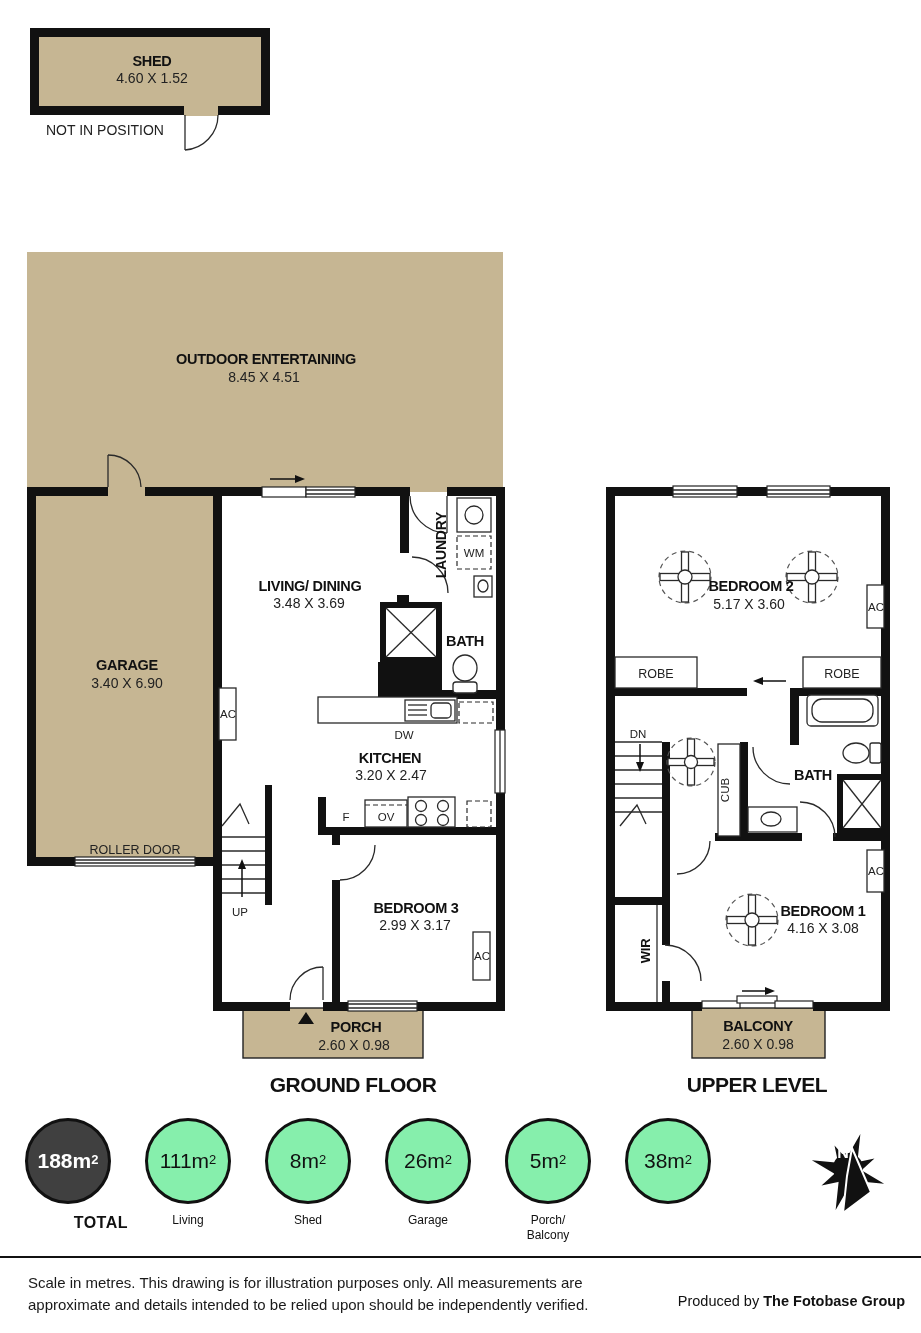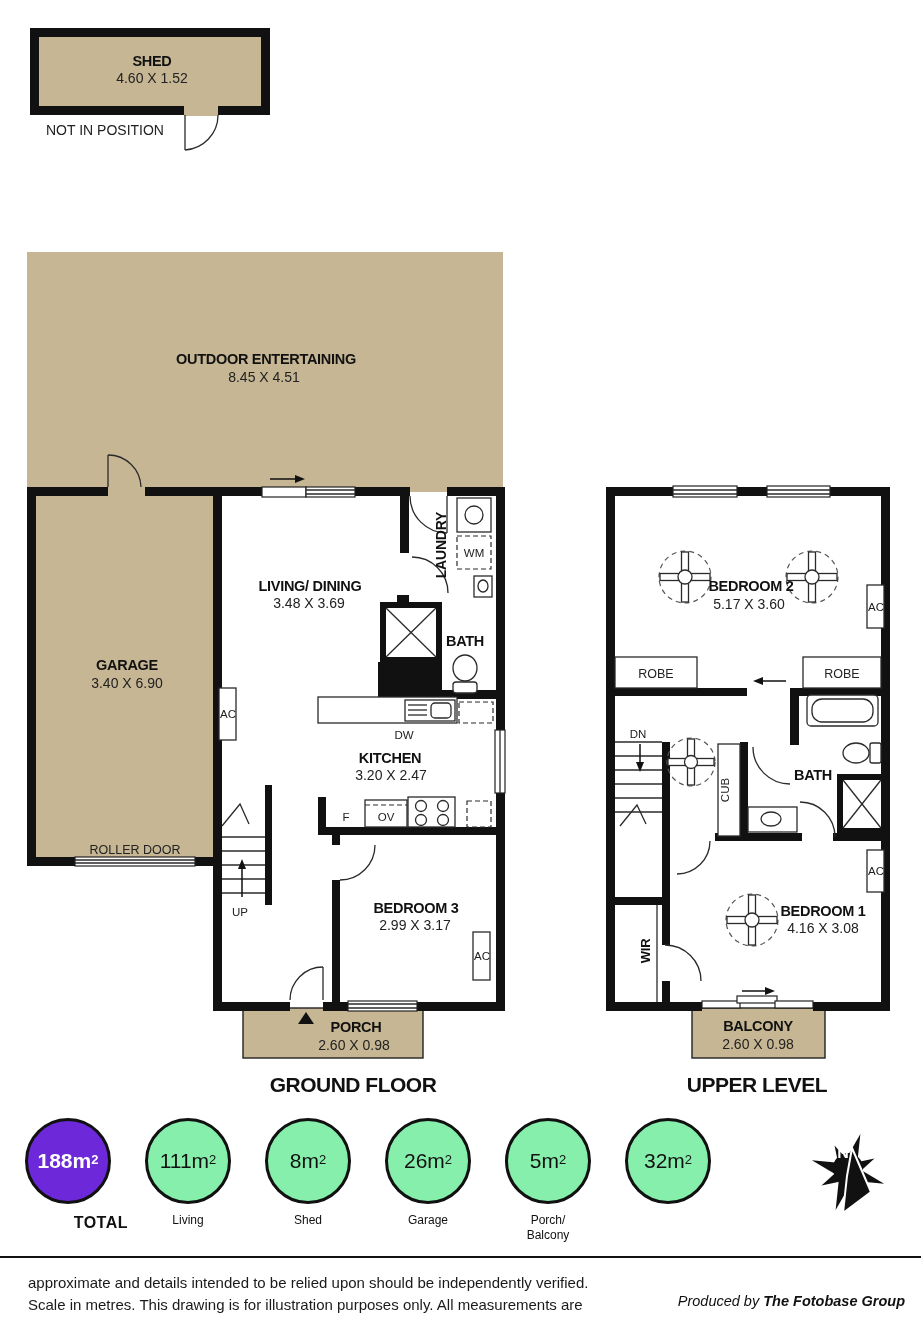--- a/index.html
+++ b/index.html
@@ -16,27 +16,27 @@
   .fix{stroke:#2a2a2a;stroke-width:1.3;fill:#fff;}
   .dash{stroke:#2a2a2a;stroke-width:1.2;fill:none;stroke-dasharray:5 3;}
   .win{fill:#fff;stroke:#222;stroke-width:1.2;}
   .arr{stroke:#111;stroke-width:1.5;fill:none;}
   .arrh{fill:#111;}
   
   .legend{position:absolute;left:0;top:1118px;width:921px;height:140px;}
   .leg-item{position:absolute;width:120px;text-align:center;top:0;}
   .leg-circle{width:80px;height:80px;border:3px solid #111;border-radius:50%;margin:0 auto;display:flex;align-items:center;justify-content:center;background:#86efac;color:#111;font-size:21px;}
   .leg-circle sup{font-size:13px;position:relative;top:-2px;}
-  .leg-circle.filled{background:#6d28d9;color:#fff;font-weight:700;}
+  .leg-circle.filled{background:#404040;color:#fff;font-weight:700;}
   .leg-label{margin-top:9px;font-size:12px;color:#111;line-height:1.25;}
   .leg-label.bold{font-weight:700;font-size:16px;letter-spacing:0.5px;text-align:right;}
   
   .footer-line{position:absolute;left:0;top:1256px;width:921px;height:2px;background:#111;}
   .disclaimer{position:absolute;left:28px;top:1272px;font-size:15px;color:#1a1a1a;line-height:1.45;}
-  .produced{position:absolute;right:16px;top:1293px;font-size:14.5px;color:#111;font-style:italic;}
+  .produced{position:absolute;right:16px;top:1293px;font-size:14.5px;color:#111;}
   .produced strong{font-weight:700;}
 </style>
 </head>
 <body>
 
 <div id="page">
 
 <svg id="plan" width="921" height="1333" viewBox="0 0 921 1333">
 
   <g>
@@ -409,29 +409,29 @@
           <span>5m</span>
           <sup>2</sup>
         </div>
     <div class="leg-label">
           <div>Porch/</div>
           <div>Balcony</div>
         </div>
   </div>
   <div class="leg-item" style="left:608px">
     <div class="leg-circle">
-          <span>32m</span>
+          <span>38m</span>
           <sup>2</sup>
         </div>
   </div>
 </div>
 
 <div class="footer-line"></div>
 <div class="disclaimer">
+  <div>Scale in metres. This drawing is for illustration purposes only. All measurements are</div>
   <div>approximate and details intended to be relied upon should be independently verified.</div>
-  <div>Scale in metres. This drawing is for illustration purposes only. All measurements are</div>
 </div>
 <div class="produced">
   <span>Produced by</span>
   <strong>The Fotobase Group</strong>
 </div>
 
 </div>
 
 </body></html>

